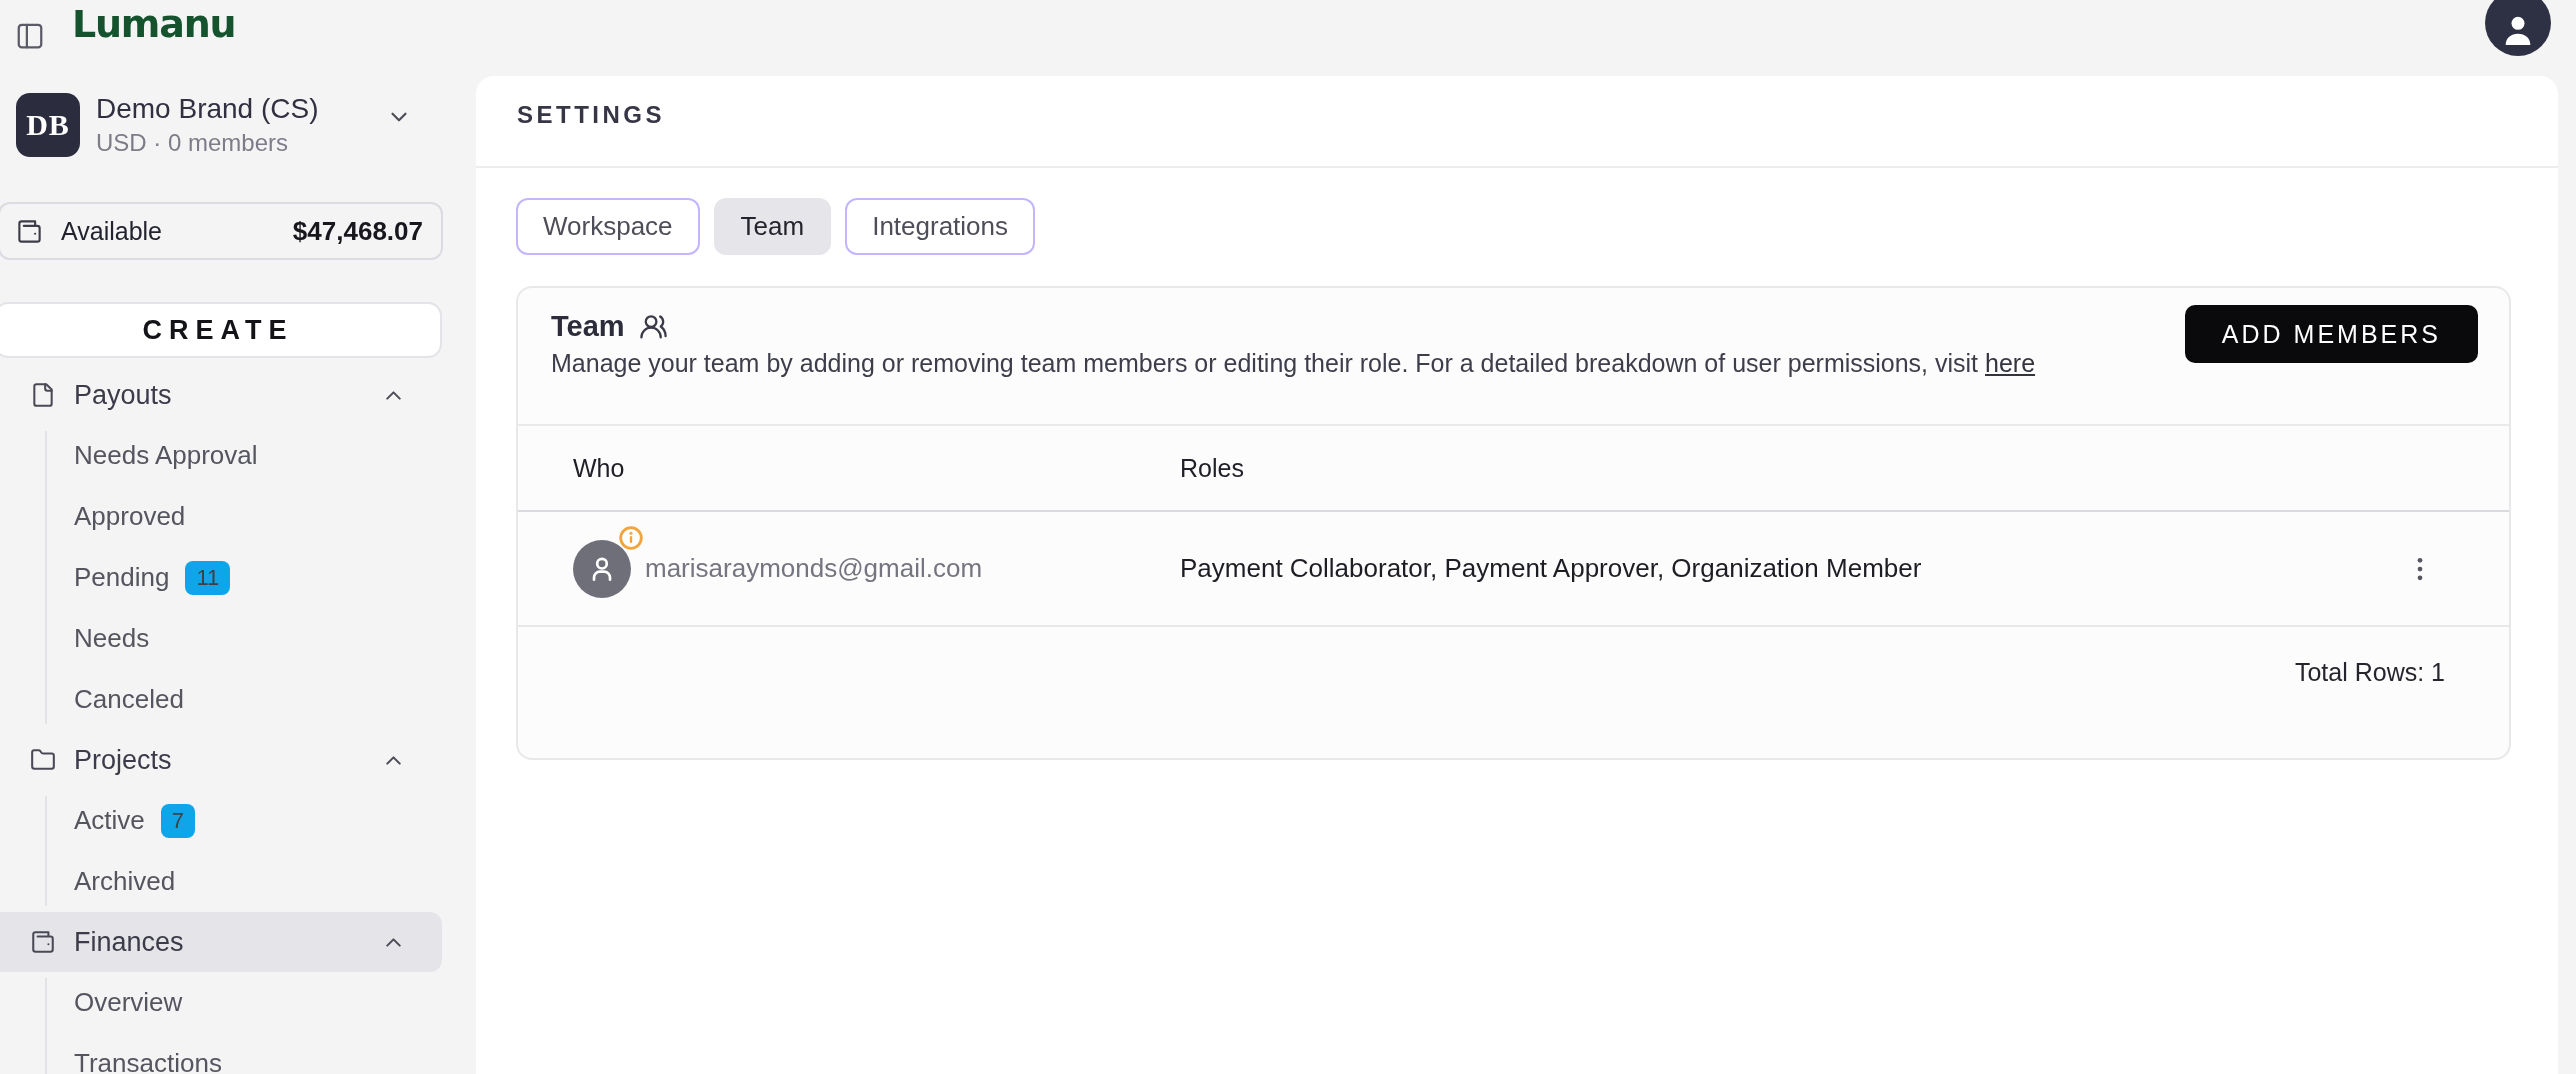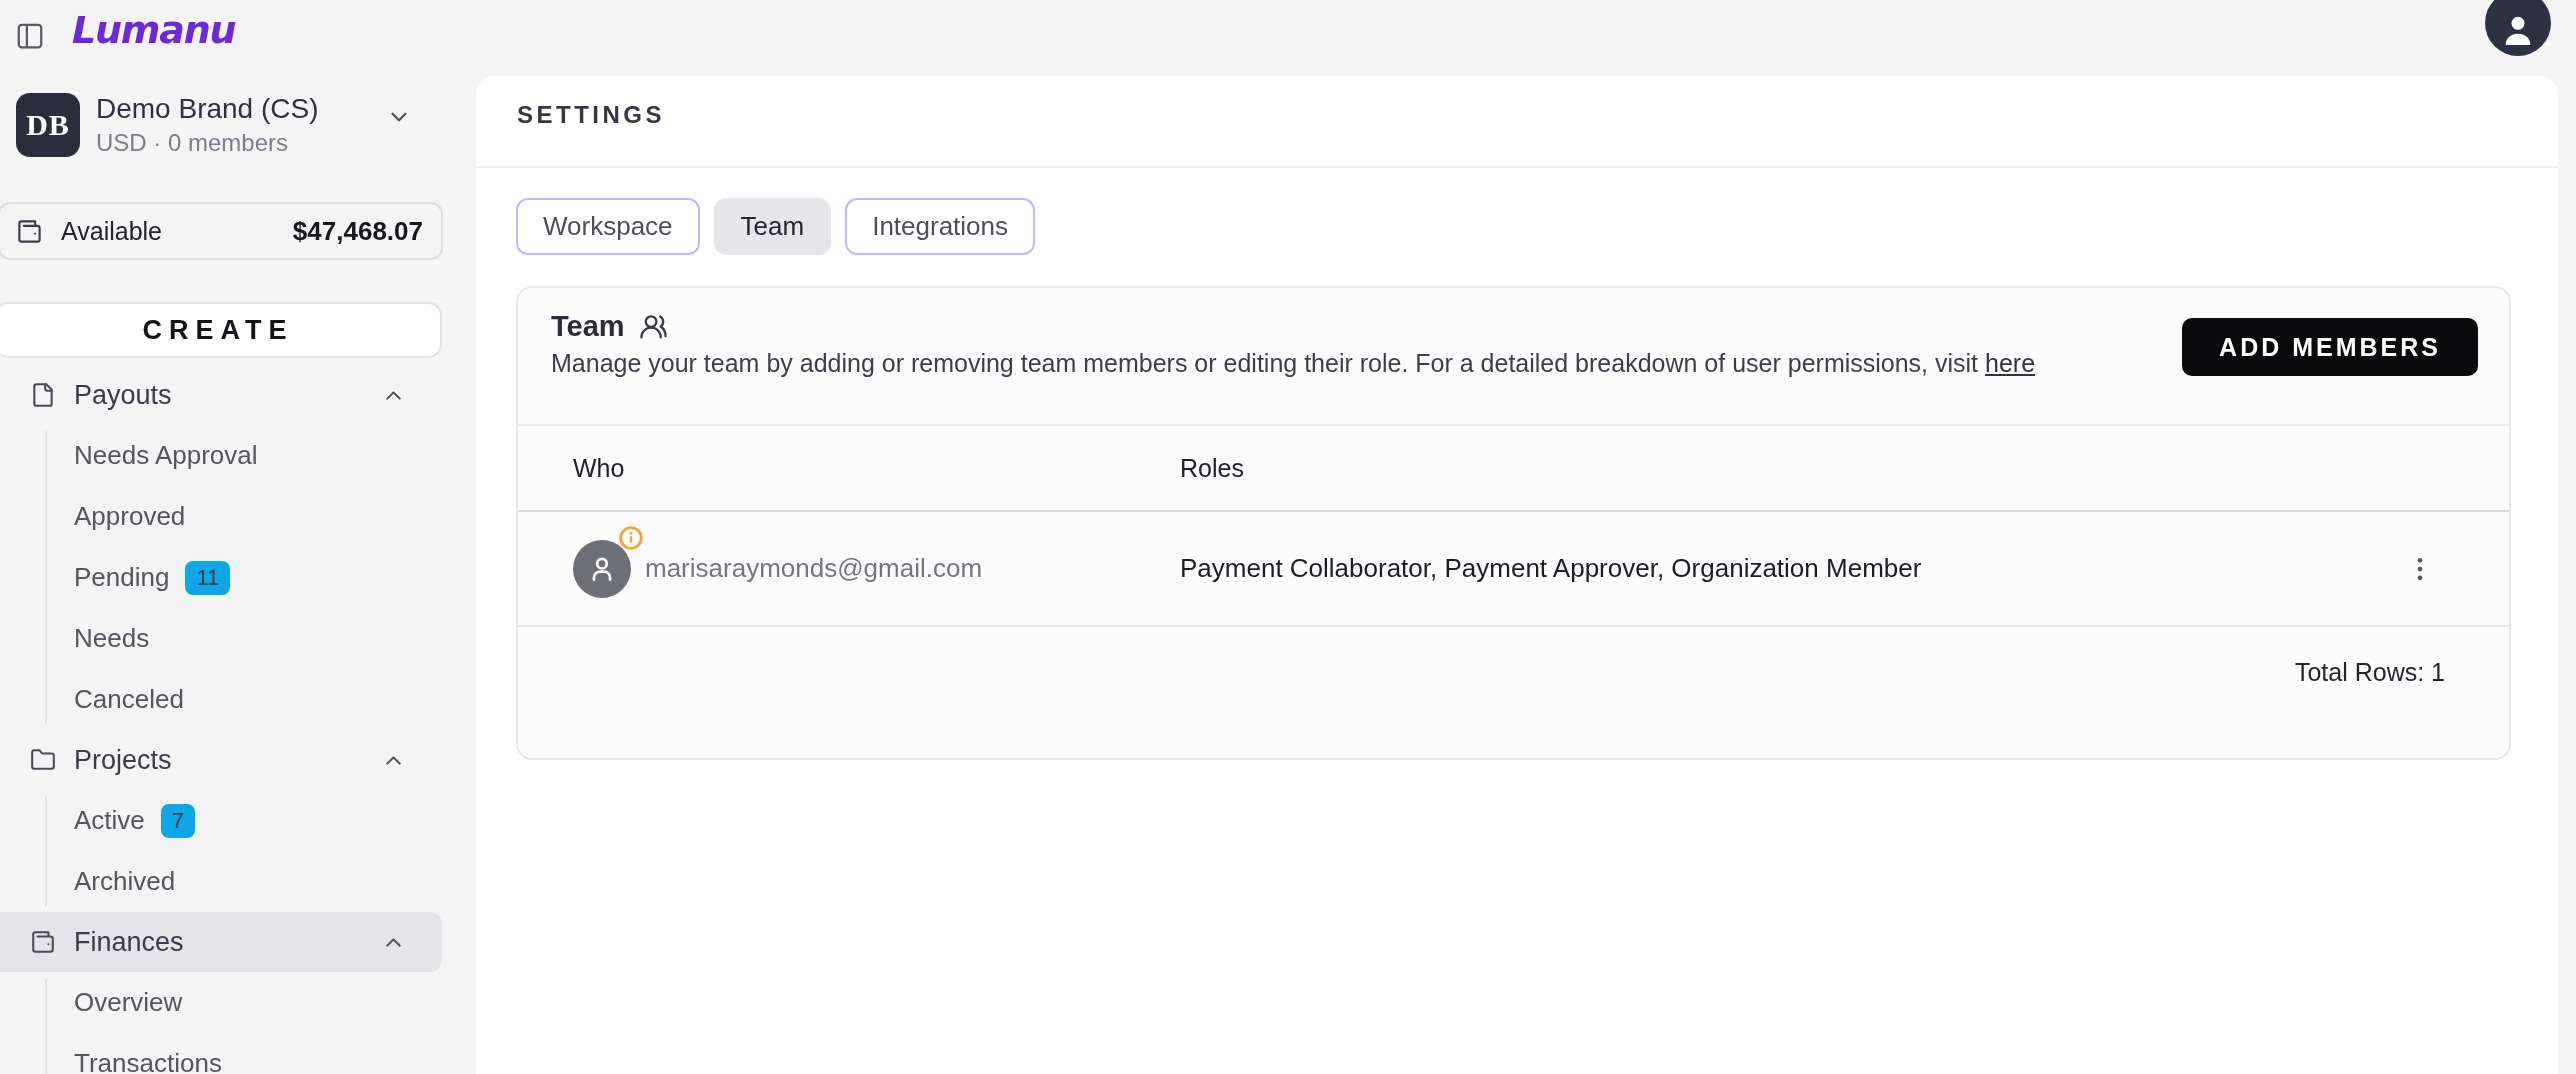--- a/index.html
+++ b/index.html
@@ -9,22 +9,22 @@
     background:#f4f4f5;
     font-family:"Liberation Sans", sans-serif;
     color:#27272a;
     -webkit-font-smoothing:antialiased;
   }
   svg { display:block; }
 
   
   .panel-toggle { position:absolute; left:10px; top:16px; width:40px; height:40px;
     display:flex; align-items:center; justify-content:center; color:#5b5b68; cursor:pointer; }
-  .logo { position:absolute; left:72px; top:8px; font-family:"DejaVu Sans", sans-serif;
-    font-size:38px; font-weight:800; letter-spacing:-1.2px; color:#6d28d9;font-style:italic; }
+  .logo { position:absolute; left:72px; top:2px; font-family:"DejaVu Sans", sans-serif;
+    font-size:38px; font-weight:800; letter-spacing:-1.2px; color:#14532d; }
   .avatar-top { position:absolute; right:25px; top:-10px; width:66px; height:66px;
     border-radius:50%; background:#2e3143; display:flex; align-items:flex-end;
     justify-content:center; overflow:hidden; cursor:pointer; }
   .avatar-top svg { margin-bottom:6px; }
 
   
   .sidebar { position:absolute; left:0; top:76px; width:468px; bottom:4px; }
   .brand { position:absolute; left:16px; top:17px; display:flex; align-items:center; cursor:pointer; }
   .brand-avatar { width:64px; height:64px; border-radius:14px; background:#2b2d3f; color:#fff;
     font-family:"Liberation Serif", serif; font-weight:700; font-size:30px; letter-spacing:1px;
@@ -71,23 +71,23 @@
   .tabs { position:absolute; left:40px; top:122px; display:flex; gap:14px; }
   .tab { height:57px; padding:0 25px; border-radius:12px; display:flex; align-items:center;
     font-size:26px; color:#4e4e59; background:#fff; border:2px solid #c4b5fd; cursor:pointer; }
   .tab.selected { background:#e6e6ea; border-color:#e6e6ea; color:#24242e; font-weight:500; }
 
   .card { position:absolute; left:40px; top:210px; width:1995px; height:474px;
     background:#fcfcfd; border:2px solid #e8e8eb; border-radius:16px; }
   .card-title-row { position:absolute; left:33px; top:22px; display:flex; align-items:center; }
   .card-title { font-size:29px; font-weight:600; color:#2c2c3a; }
   .card-title-row .users { margin-left:14px; color:#3a3a48; }
-  .add-btn { position:absolute; right:31px; top:30px; height:58px; padding:0 37px;
+  .add-btn { position:absolute; right:31px; top:17px; height:58px; padding:0 37px;
     background:#0a0a0c; color:#ffffff; border:none; border-radius:10px;
-    font-family:"Liberation Sans", sans-serif; font-size:25px; font-weight:700;
+    font-family:"Liberation Sans", sans-serif; font-size:25px; font-weight:400;
     letter-spacing:3px; display:flex; align-items:center; cursor:pointer; }
   .card-desc { position:absolute; left:33px; top:60px; font-size:25px; color:#3e3e4b; line-height:30px; }
   .card-desc a { color:#34343f; text-decoration:underline; cursor:pointer; }
 
   .table { position:absolute; left:0; right:0; top:136px; bottom:0; border-top:2px solid #eaeaed; }
   .thead { height:86px; display:flex; align-items:center; padding:0 33px;
     border-bottom:2px solid #d9d9de; }
   .th { font-size:25px; font-weight:500; color:#202028; }
   .col-who { width:629px; padding-left:22px; }
   .col-roles { flex:1; }

